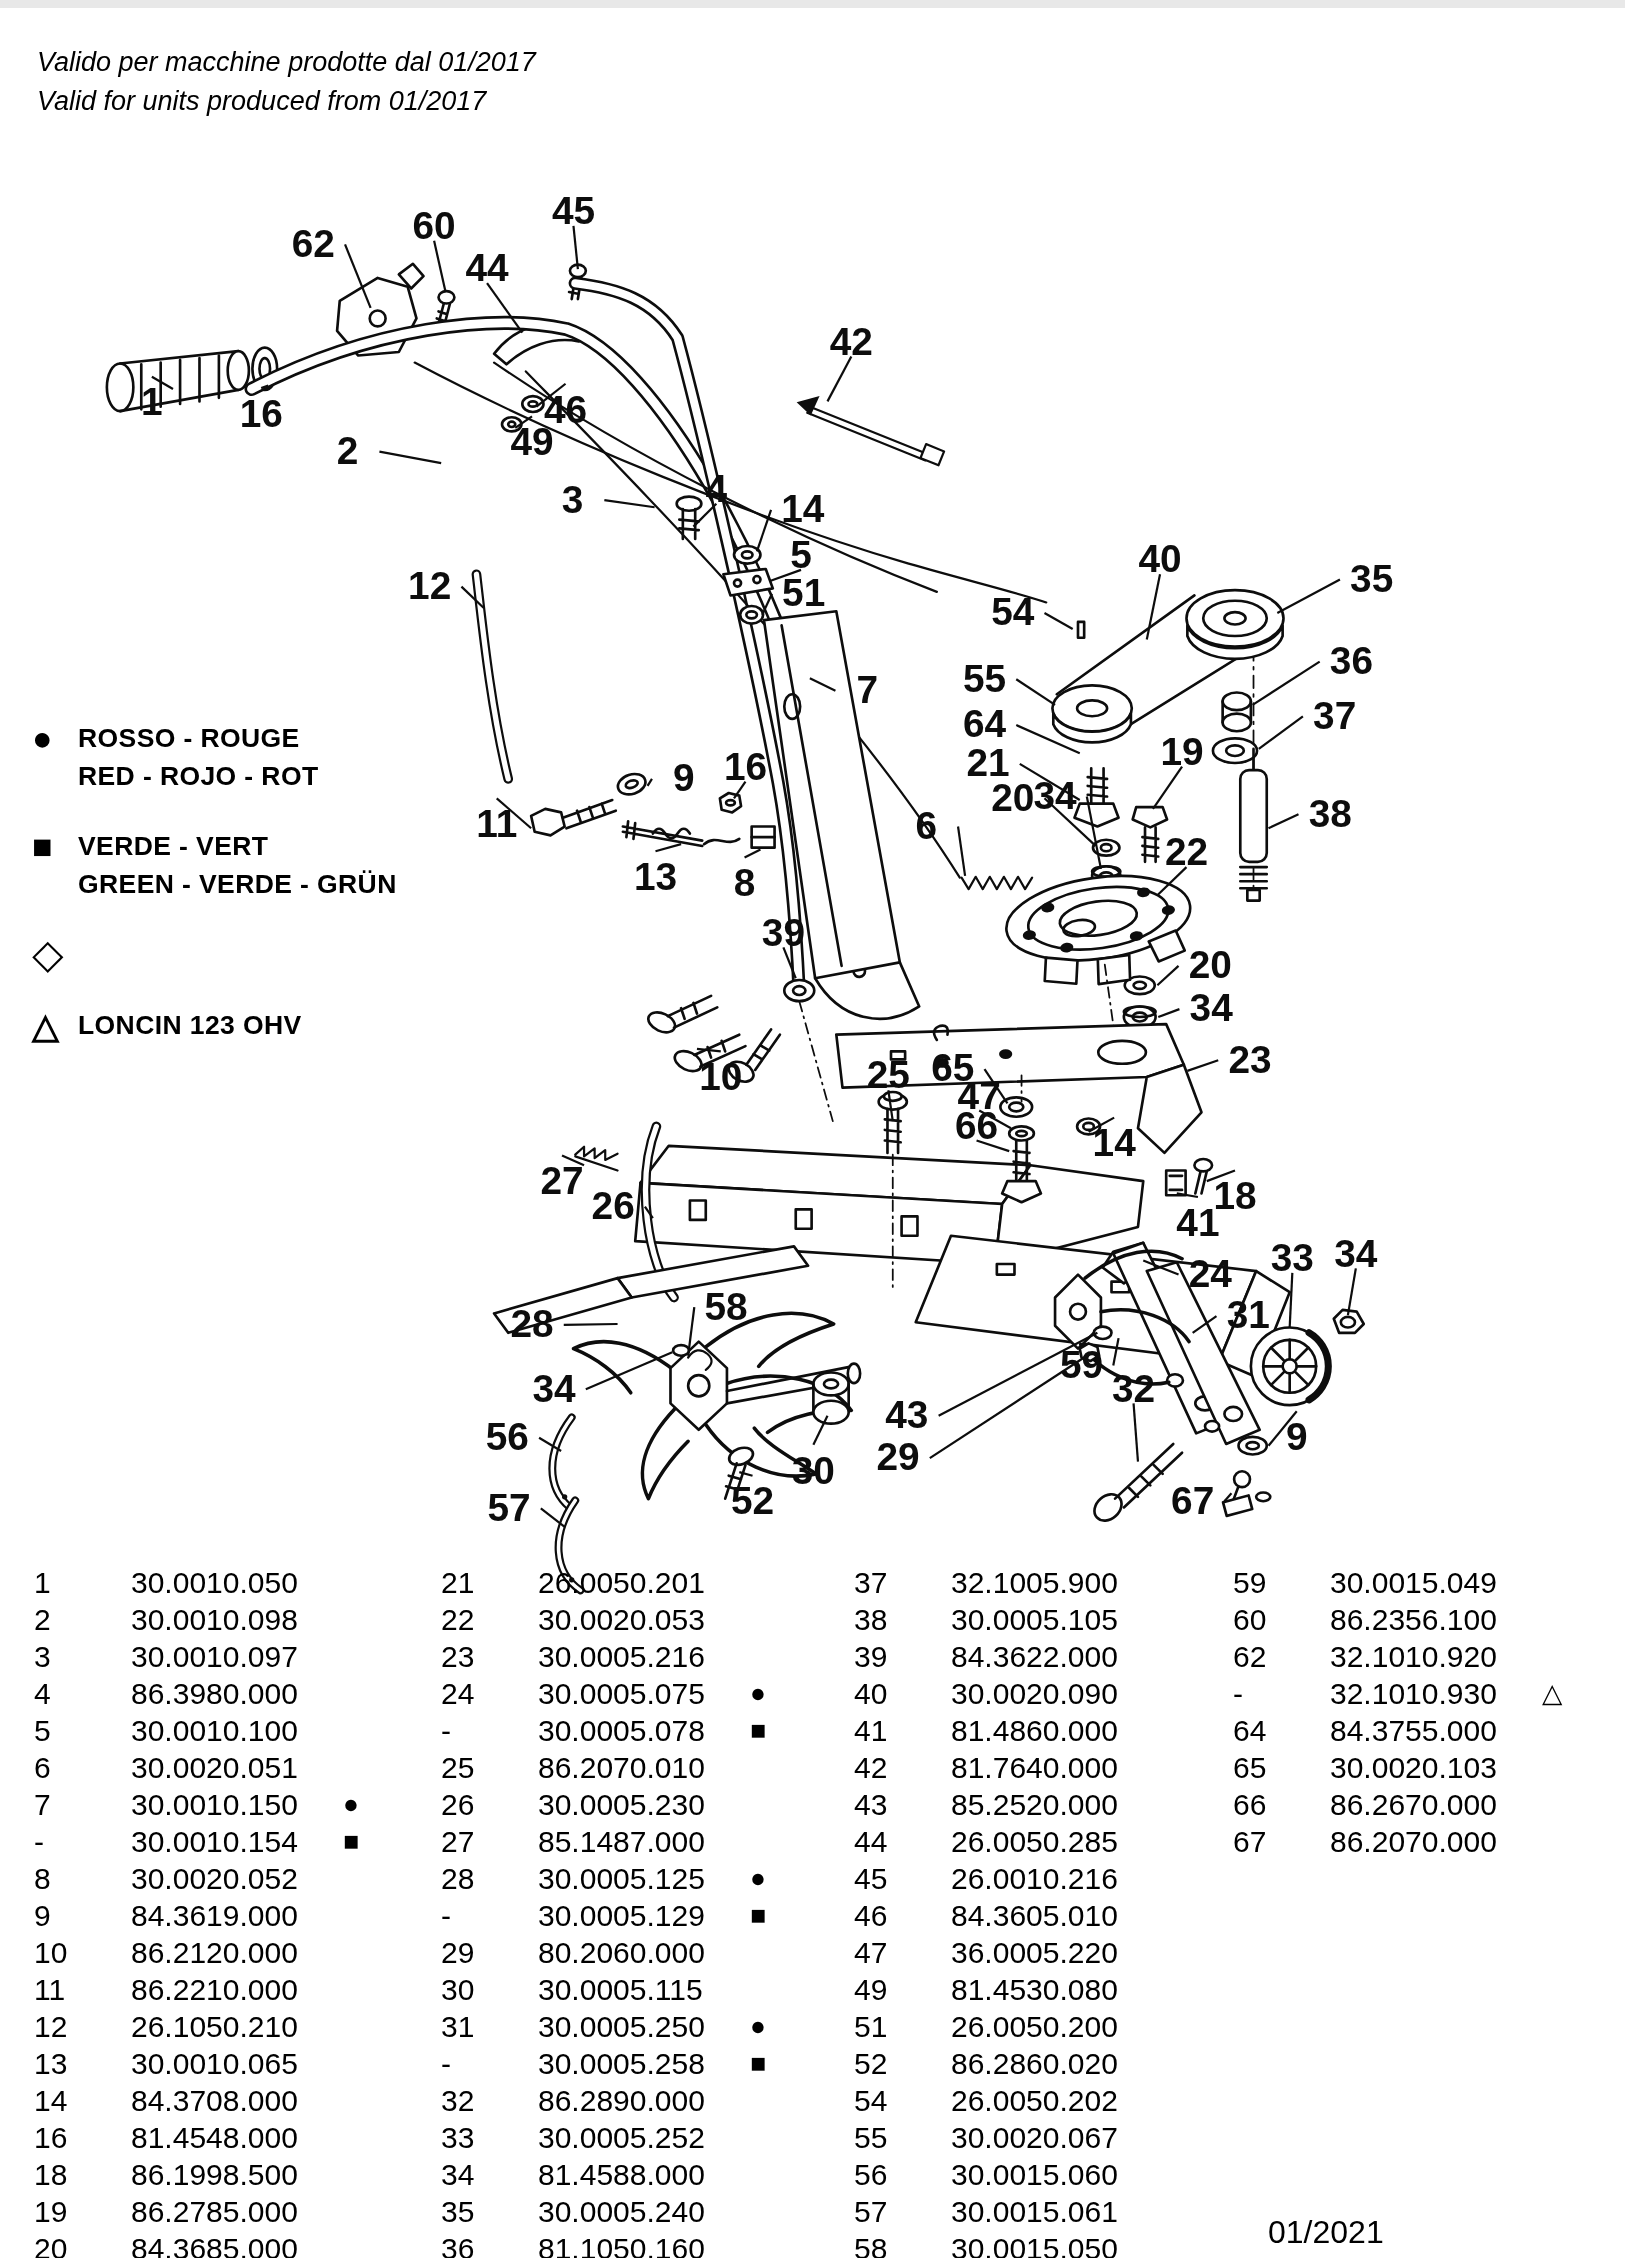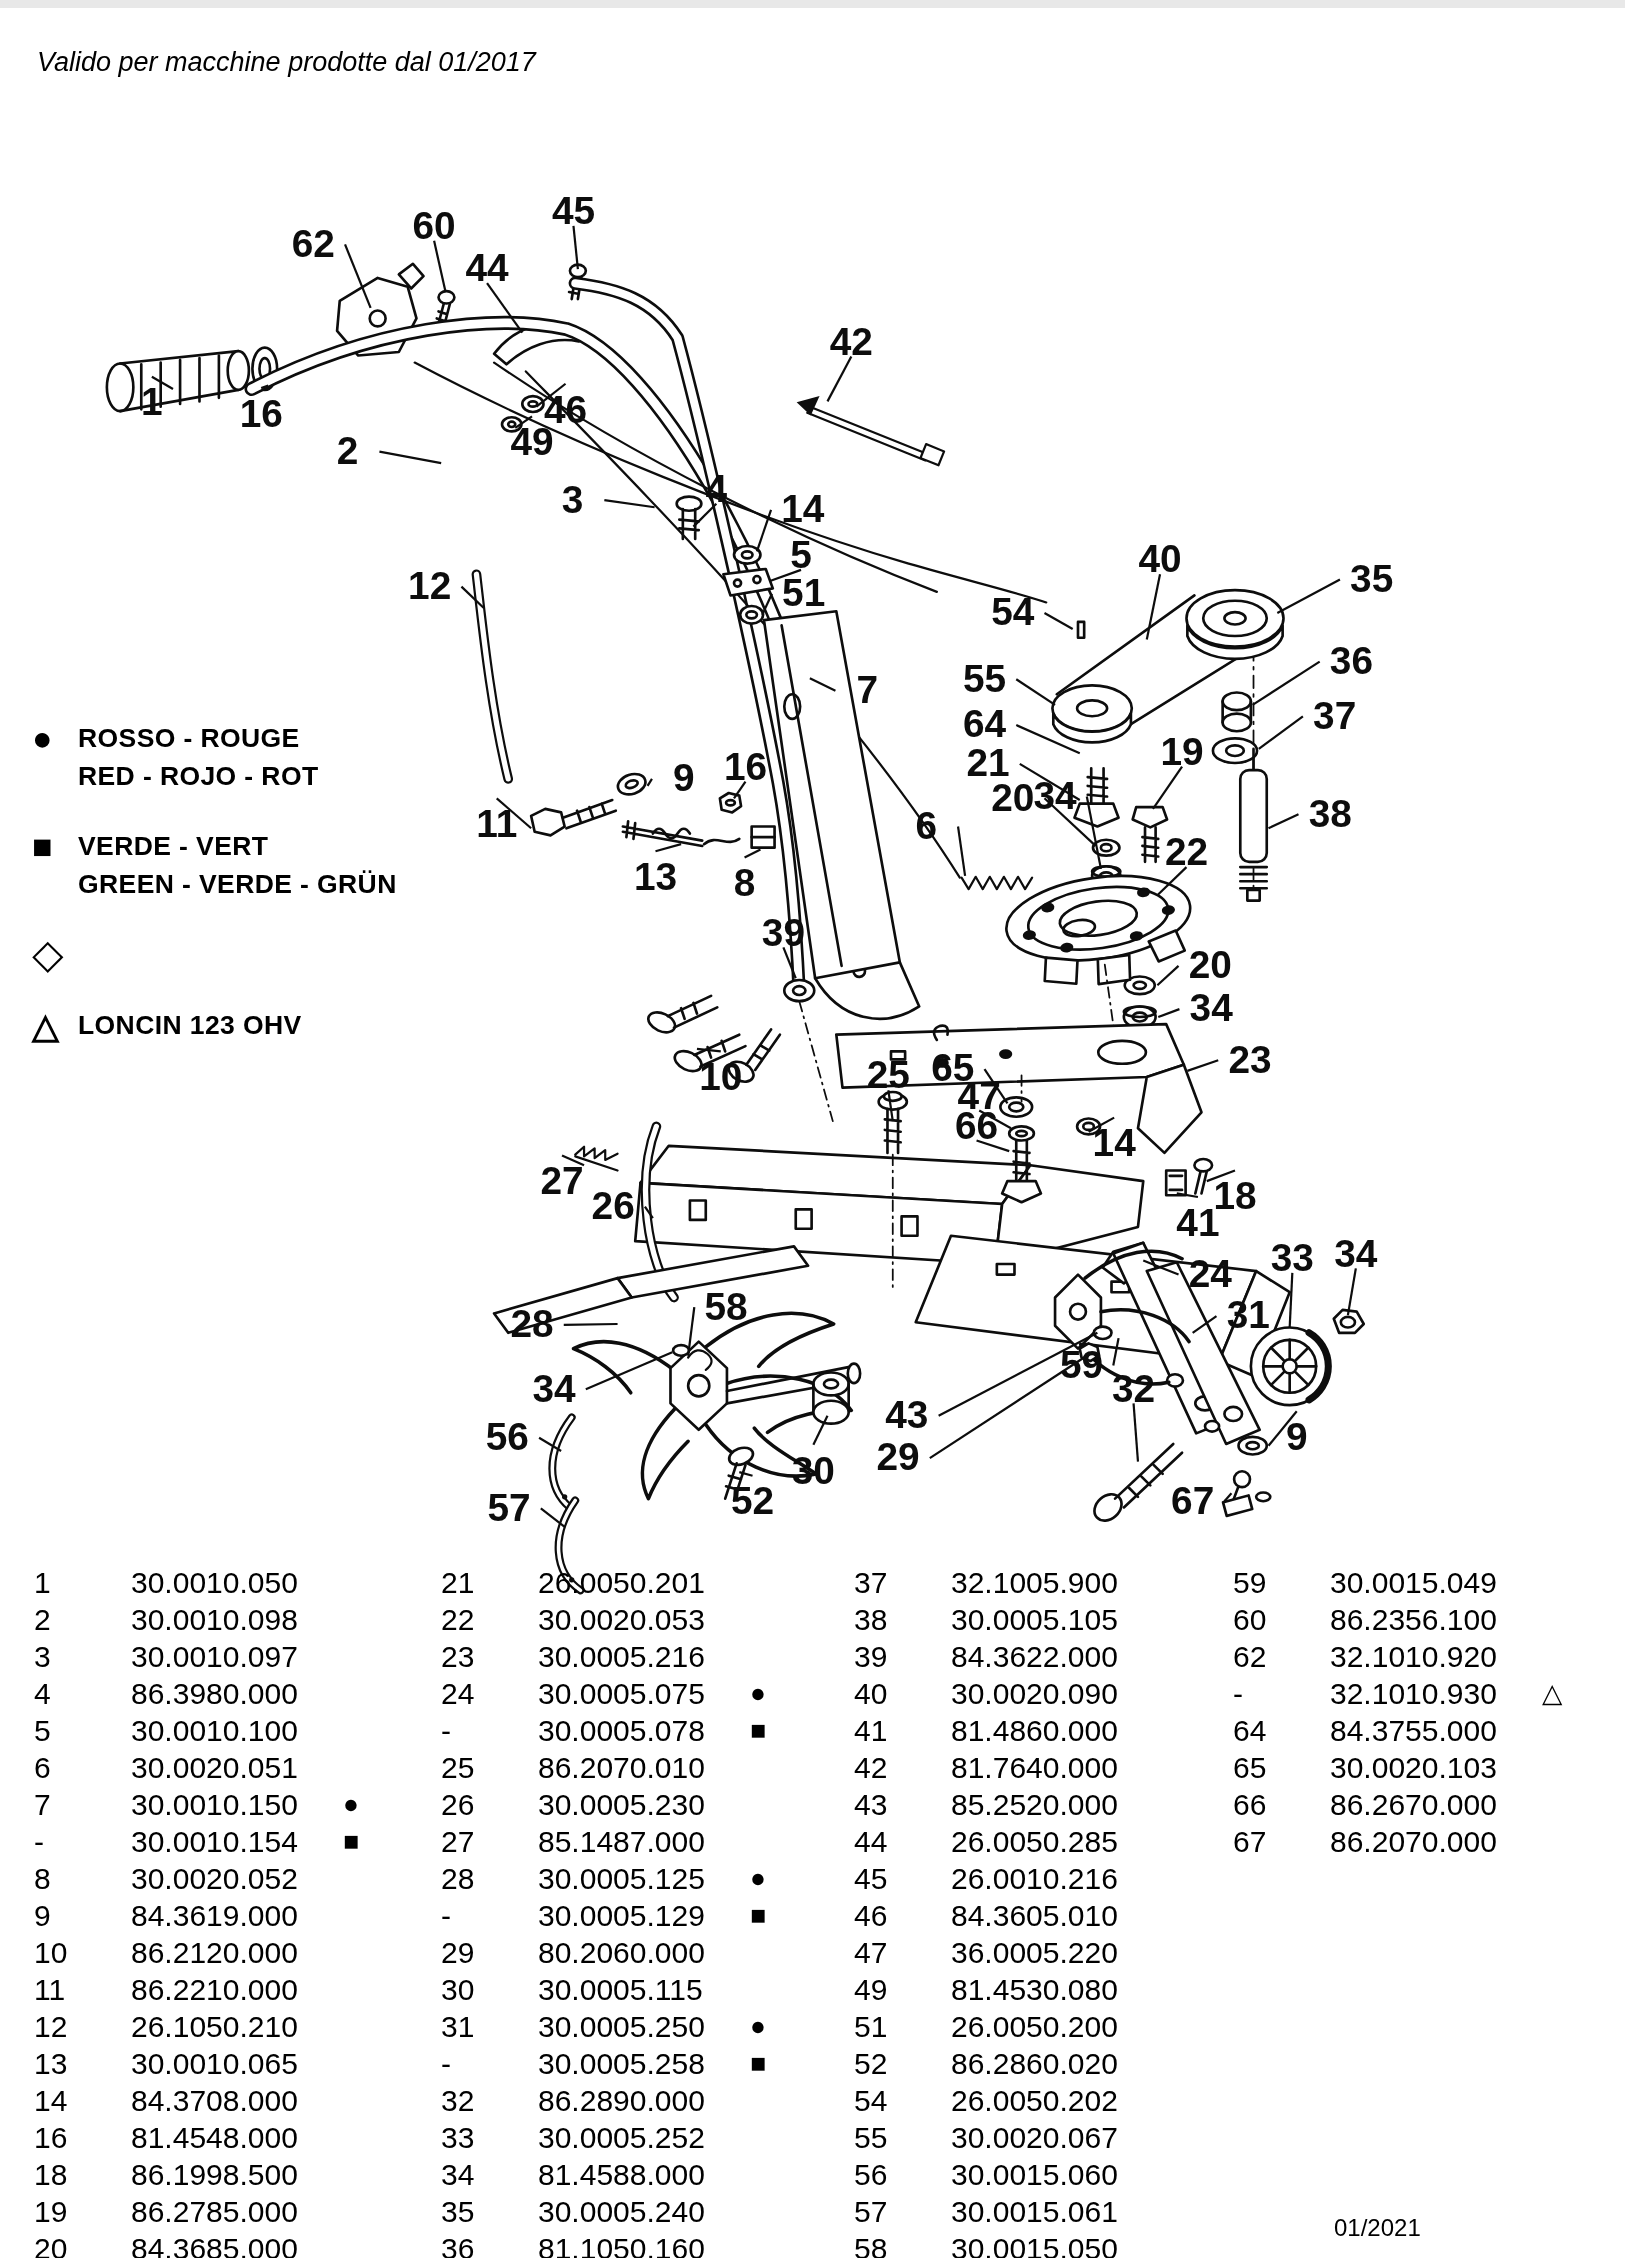--- a/index.html
+++ b/index.html
@@ -22,29 +22,30 @@
   
   svg.diagram{position:absolute;left:0;top:0;}
   svg.diagram text{font-family:"Liberation Sans",sans-serif;font-weight:bold;font-size:44px;text-anchor:middle;fill:#0d0d0d;}
   
   .parts-col{position:absolute;top:1556px;width:397px;}
   .c1{left:34px}.c2{left:441px}.c3{left:854px}.c4{left:1233px}
   .prow{display:flex;align-items:center;height:37px;font-size:30px;}
   .pno{width:97px;}
   .pcode{width:212px;}
   .pmark{font-size:26.5px;line-height:26.5px;}
-  .revision{position:absolute;left:1334px;top:2206px;font-size:24px;}
+  .revision{position:absolute;left:1268px;top:2206px;font-size:32px;}
 </style>
 </head>
 <body>
 
 <div class="page">
 
   <div class="validity">
     <div>Valido per macchine prodotte dal 01/2017</div>
+    <div>Valid for units produced from 01/2017</div>
   </div>
 
   <div class="title-block">
   </div>
 
   <div class="legend">
     <div class="legend-item">
       <div class="legend-sym">●</div>
       <div class="legend-text">
         <div>ROSSO - ROUGE</div>

